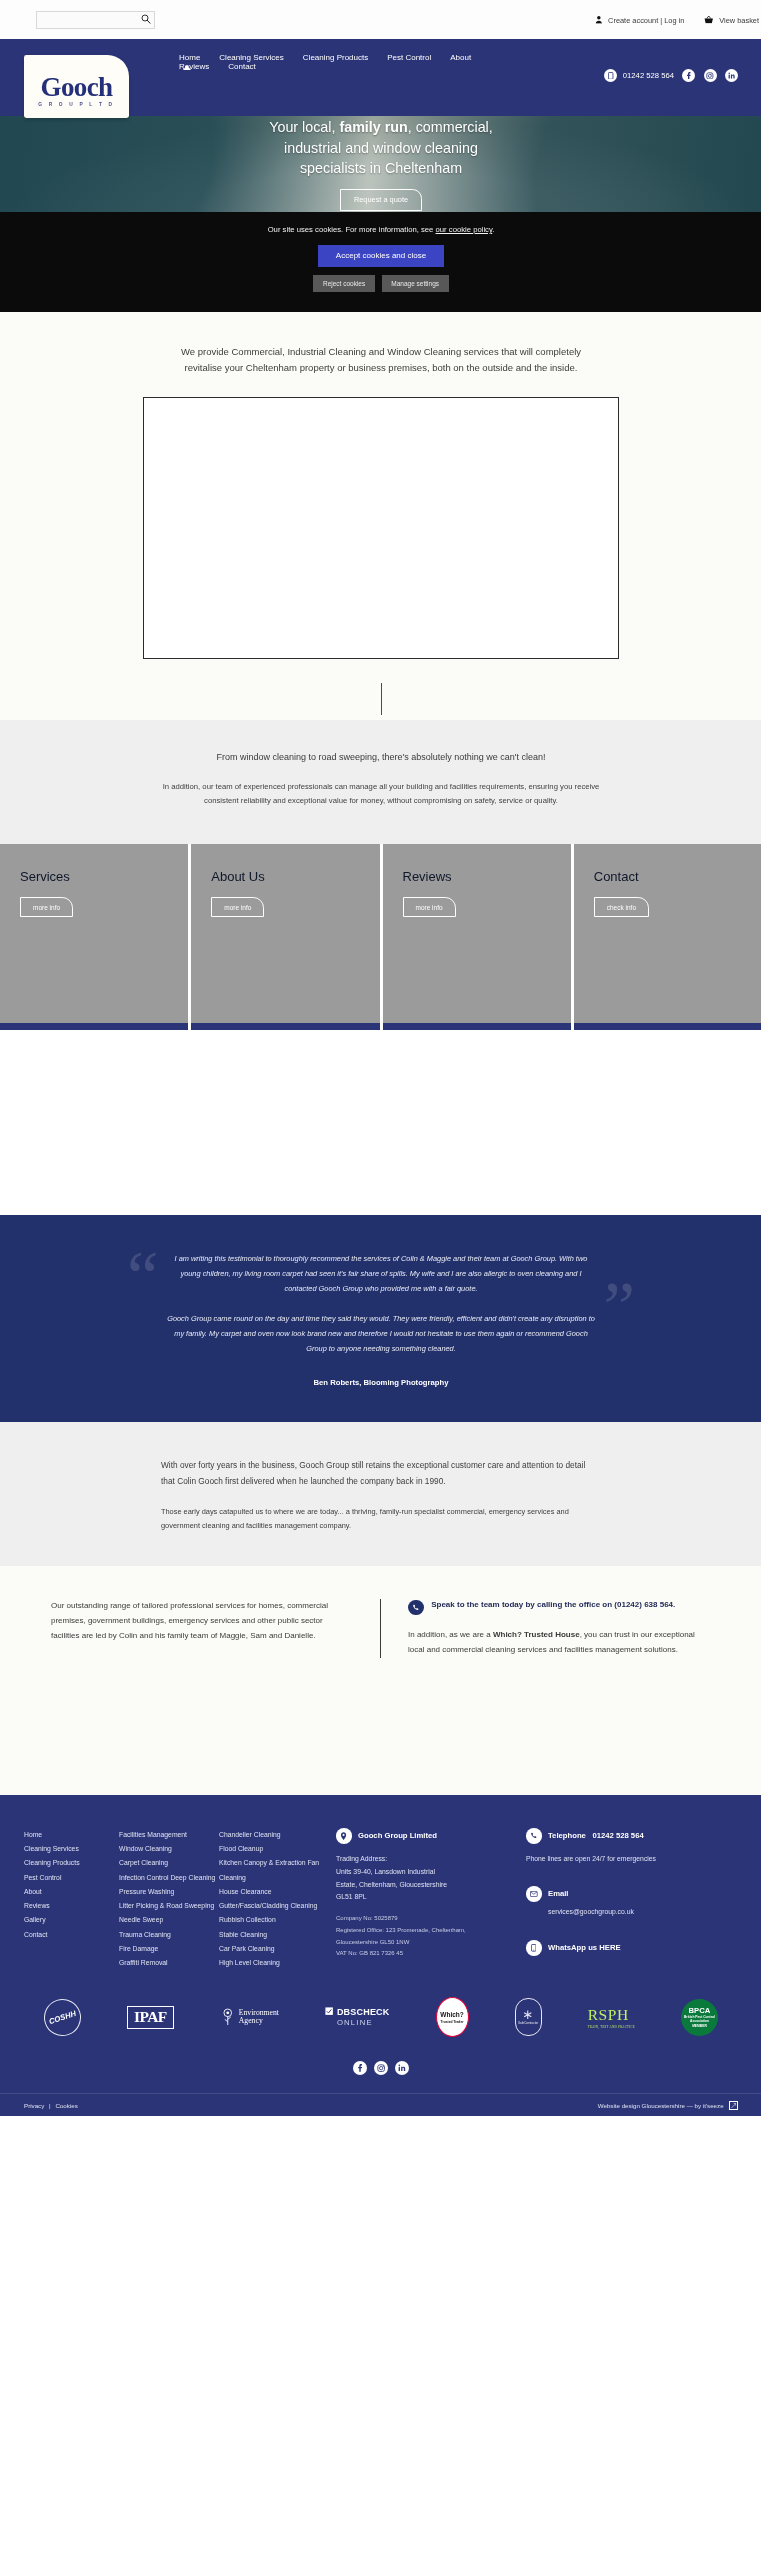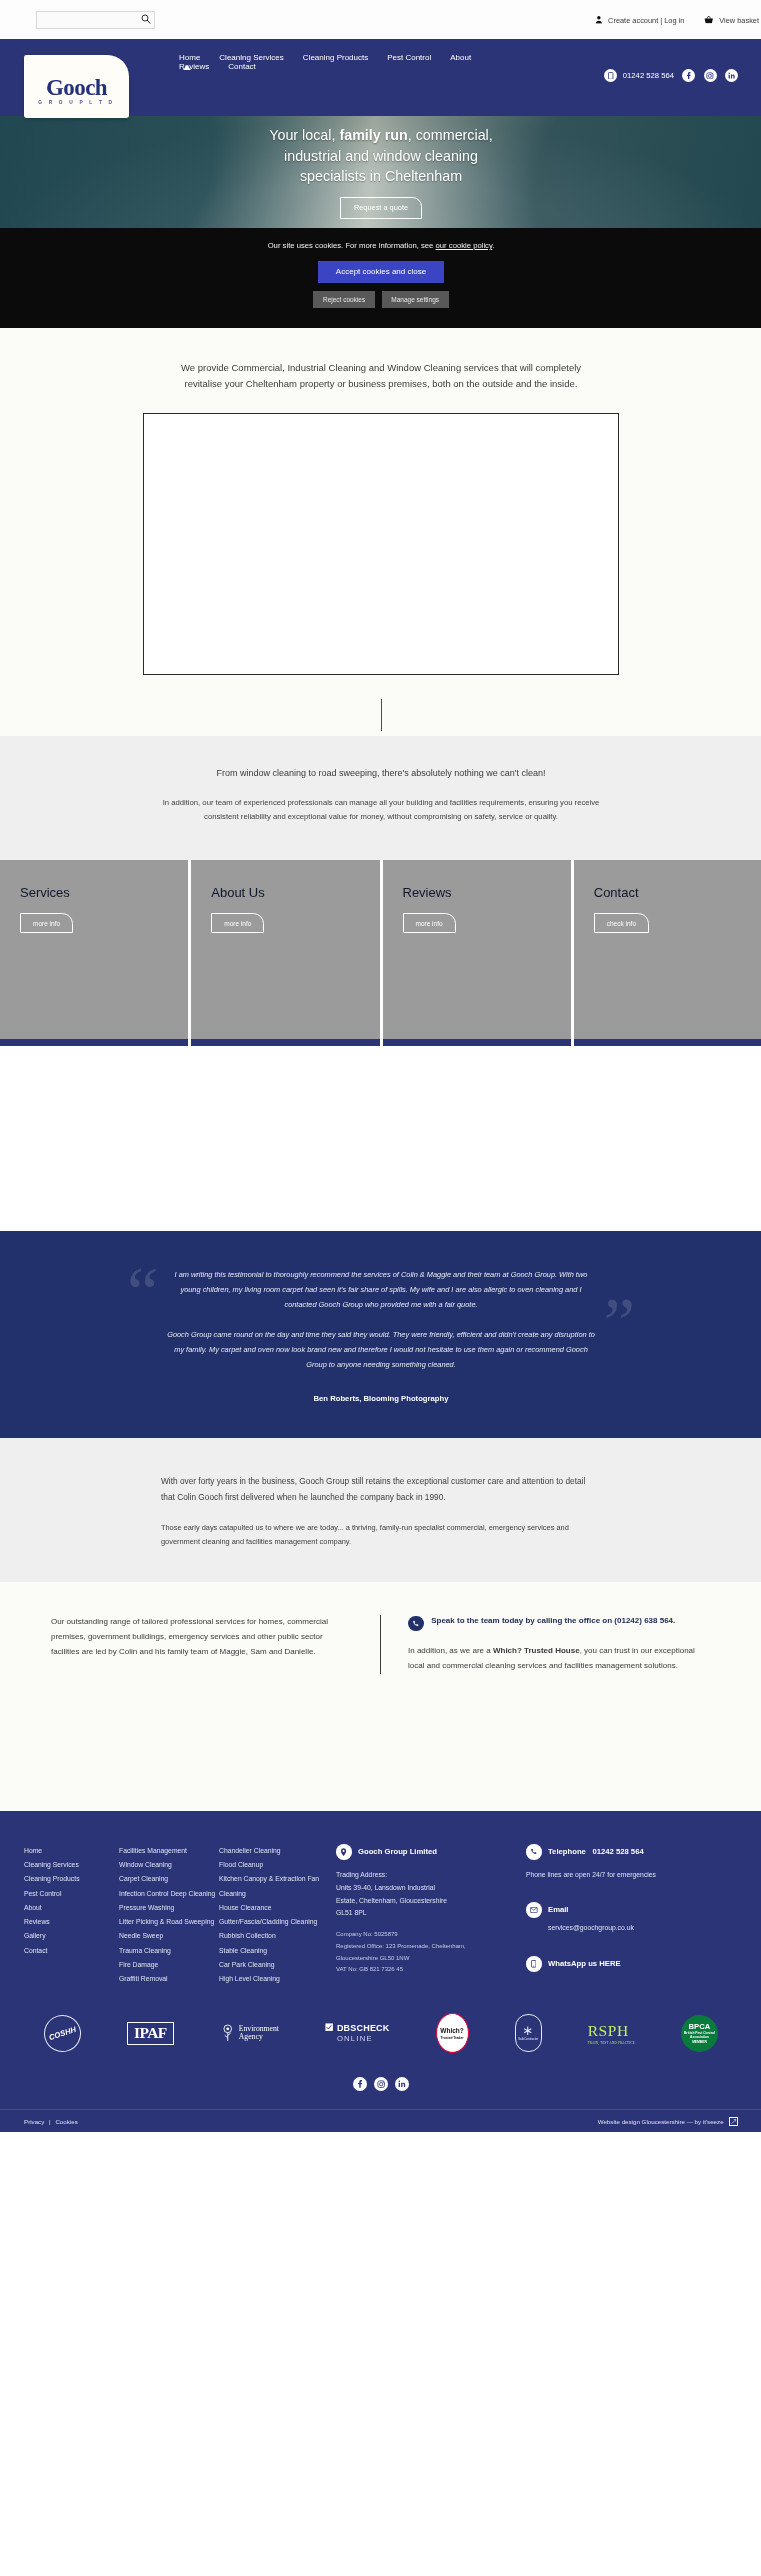--- a/index.html
+++ b/index.html
@@ -70,21 +70,21 @@
     border-radius: 2.4px 21.4px 2.4px 2.4px;
     box-shadow: 0 1.2px 3.6px rgba(0,0,0,.18);
     display: flex;
     align-items: center;
     justify-content: center;
     z-index: 6;
   }
   .logo-inner { text-align: center; margin-top: 9.5px; }
   .logo-word {
     font-family: "Liberation Serif", serif;
-    font-size: 23px;
+    font-size: 27px;
     font-weight: 700;
     color: #25307a;
     letter-spacing: -0.6px;
     line-height: 1;
     position: relative;
   }
   .logo-sub {
     font-size: 4.8px;
     letter-spacing: 2.7px;
     color: #4a5290;
@@ -129,21 +129,21 @@
     background: #ffffff;
     display: flex; align-items: center; justify-content: center;
     flex: 0 0 auto;
   }
   .phone-num { color: #ffffff; font-size: 7.7px; text-decoration: none; white-space: nowrap; }
   .soc { width: 13px; height: 13px; border-radius: 50%; background:#fff; display:flex; align-items:center; justify-content:center; }
 
   
   .hero {
     position: relative;
-    height: 112px;
+    height: 96px;
     background: linear-gradient(100deg,#35515c 0%, #5f7570 22%, #9aa49a 48%, #8d9791 70%, #4d6a6b 100%);
     overflow: hidden;
     display: flex;
     align-items: center;
     justify-content: center;
   }
   .hero::before{
     content:""; position:absolute; inset:0;
     background:
       radial-gradient(circle at 12% 30%, rgba(30,70,80,.85) 0 18%, transparent 42%),

